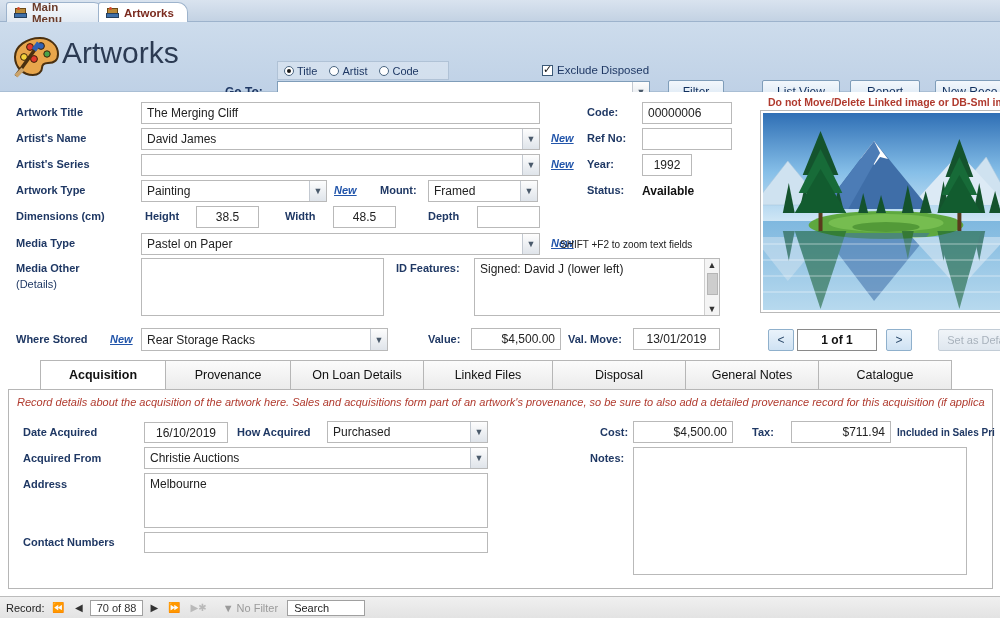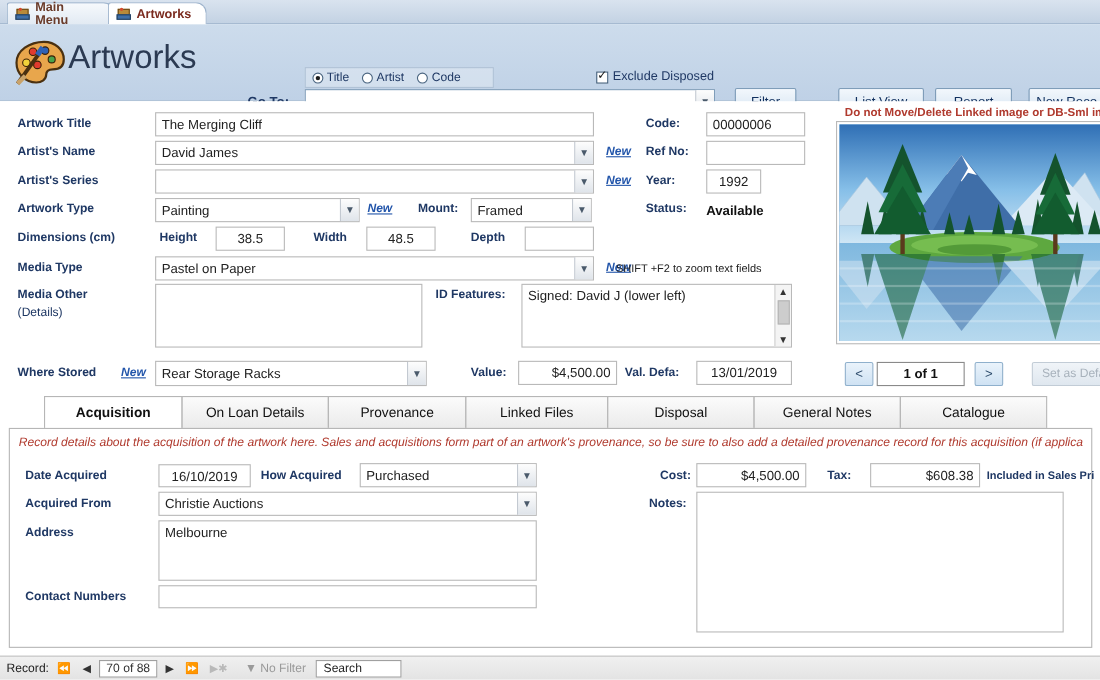--- a/index.html
+++ b/index.html
@@ -293,21 +293,21 @@
     <div class="lbl" style="left:16px;top:241px;">Where Stored</div>
     <div class="newlink" style="left:110px;top:241px;">New</div>
     <div class="combo" style="left:141px;top:236px;width:247px;height:23px;">
       <span class="tx">Rear Storage Racks</span>
       <span class="combo-arrow">▼</span>
     </div>
     <div class="lbl" style="left:428px;top:241px;">Value:</div>
     <div class="val right" style="left:471px;top:236px;width:90px;height:22px;">
       <span>$4,500.00</span>
     </div>
-    <div class="lbl" style="left:568px;top:241px;">Val. Defa:</div>
+    <div class="lbl" style="left:568px;top:241px;">Val. Move:</div>
     <div class="val center" style="left:633px;top:236px;width:87px;height:22px;">
       <span>13/01/2019</span>
     </div>
 
     <div class="lbl" style="left:587px;top:14px;">Code:</div>
     <div class="val" style="left:642px;top:10px;width:90px;height:22px;">
       <span>00000006</span>
     </div>
     <div class="lbl" style="left:587px;top:40px;">Ref No:</div>
     <div class="val" style="left:642px;top:36px;width:90px;height:22px;">
@@ -415,25 +415,25 @@
     </div>
     <div class="disbtn" style="left:938px;top:237px;width:76px;height:22px;">
       <span>Set as Defa</span>
     </div>
 
     <div class="tabctl">
       <div class="tabrow">
         <div class="ftab active" style="min-width:126px;">
           <span>Acquisition</span>
           </div>
+        <div class="ftab" style="min-width:126px;">
+          <span>Provenance</span>
+          </div>
         <div class="ftab" style="min-width:134px;">
           <span>On Loan Details</span>
-          </div>
-        <div class="ftab" style="min-width:126px;">
-          <span>Provenance</span>
           </div>
         <div class="ftab" style="min-width:130px;">
           <span>Linked Files</span>
           </div>
         <div class="ftab" style="min-width:134px;">
           <span>Disposal</span>
           </div>
         <div class="ftab" style="min-width:134px;">
           <span>General Notes</span>
           </div>
@@ -470,21 +470,21 @@
         <div class="val" style="left:135px;top:142px;width:344px;height:21px;">
           <span></span>
         </div>
 
         <div class="lbl" style="left:591px;top:36px;">Cost:</div>
         <div class="val right" style="left:624px;top:31px;width:100px;height:22px;">
           <span>$4,500.00</span>
         </div>
         <div class="lbl" style="left:743px;top:36px;">Tax:</div>
         <div class="val right" style="left:782px;top:31px;width:100px;height:22px;">
-          <span>$608.38</span>
+          <span>$711.94</span>
         </div>
         <div class="redhint" style="left:888px;top:37px;color:#1f3864;font-size:10px;white-space:nowrap;overflow:hidden;width:110px;">Included in Sales Pri</div>
 
         <div class="lbl" style="left:581px;top:62px;">Notes:</div>
         <div class="textarea" style="left:624px;top:57px;width:334px;height:128px;">
           <span></span>
         </div>
       </div>
     </div>
   </div>

